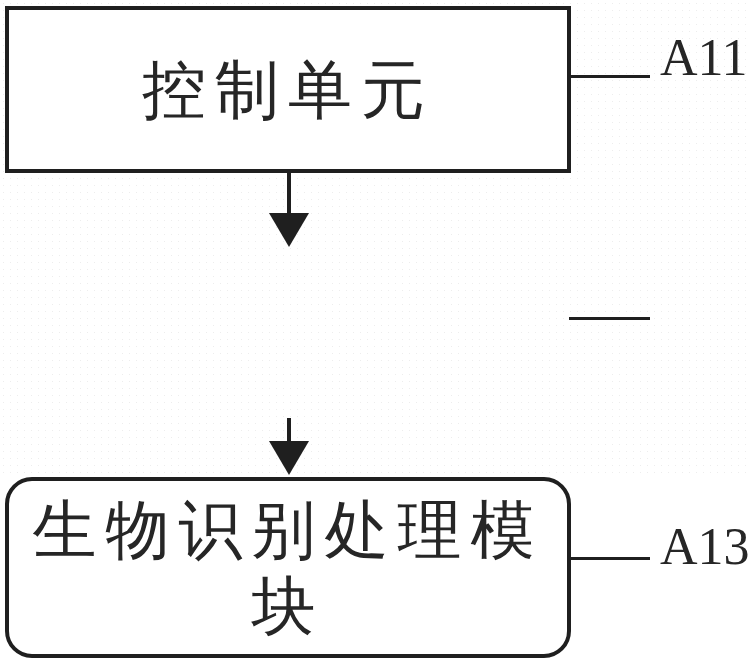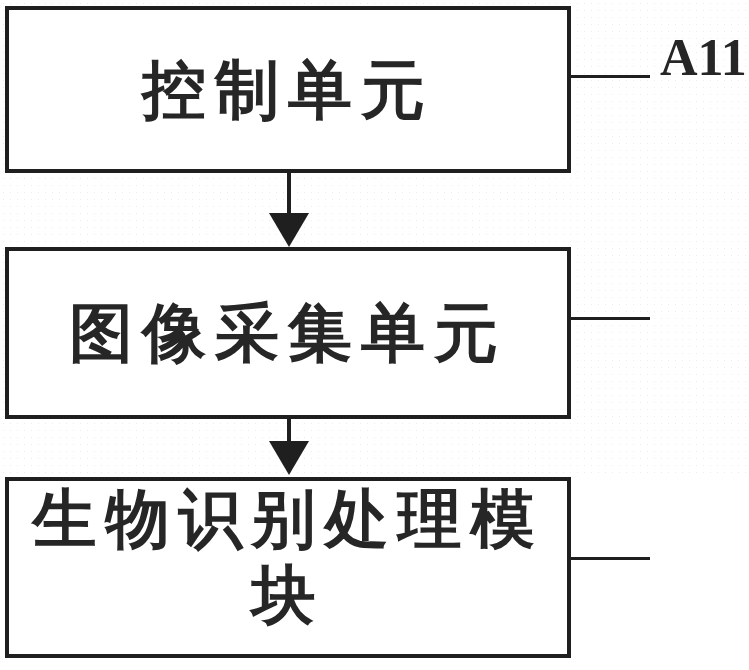--- a/index.html
+++ b/index.html
@@ -14,21 +14,20 @@
     font-family: "Liberation Serif", serif;
   }
   .stage {
     position: relative;
     width: 749px;
     height: 478px;
     background-color: #ffffff;
     
     background-image: radial-gradient(circle, #ededed 0.8px, transparent 0.9px);
     background-size: 7px 7px;
-    font-weight: bold;
   }
   .fbox {
     position: absolute;
     left: 5px;
     width: 566px;
     box-sizing: border-box;
     border: 4px solid #1f1f1f;
     background: #ffffff;
     display: flex;
     align-items: center;
@@ -37,21 +36,21 @@
   }
   .fbox .box-text {
     font-family: "DejaVu Serif", "Liberation Serif", serif;
     font-size: 64px;
     letter-spacing: 9px;
     line-height: 76px;
     color: #262626;
   }
   .box-1 { top: 6px;   height: 167px; }
   .box-2 { top: 247px; height: 172px; }
-  .box-3 { top: 477px; height: 181px; align-items: flex-start; padding-top: 0; }
+  .box-3 { top: 477px; height: 181px; align-items: flex-start; padding-top: 11px; border-radius: 27px; }
 
   .arrow-line {
     position: absolute;
     left: 287px;
     width: 4px;
     background: #1f1f1f;
   }
   .arrow-line-1 { top: 172px; height: 45px; }
   .arrow-line-2 { top: 418px; height: 26px; }
 
@@ -98,31 +97,29 @@
 
 <div class="stage">
 
   <div class="fbox box-1">
     <span class="box-text">控制单元</span>
   </div>
 
   <div class="arrow-line arrow-line-1"></div>
   <div class="arrow-head arrow-head-1"></div>
 
-  <div class="fbox box-2">
-    <span class="box-text">图像采集单元</span>
-  </div>
 
   <div class="arrow-line arrow-line-2"></div>
   <div class="arrow-head arrow-head-2"></div>
 
   <div class="fbox box-3">
     <span class="box-text">生物识别处理模块</span>
   </div>
 
   <div class="lead-line lead-1"></div>
   <div class="ref-label ref-1">A11</div>
 
   <div class="lead-line lead-2"></div>
 
   <div class="lead-line lead-3"></div>
+  <div class="ref-label ref-3">A13</div>
 
 </div>
 
 </body></html>

